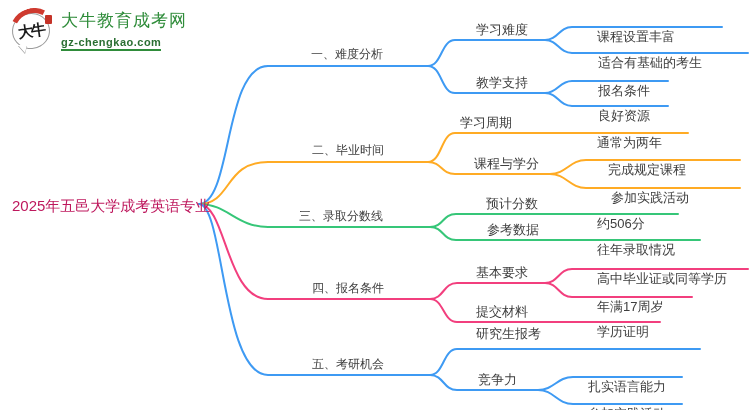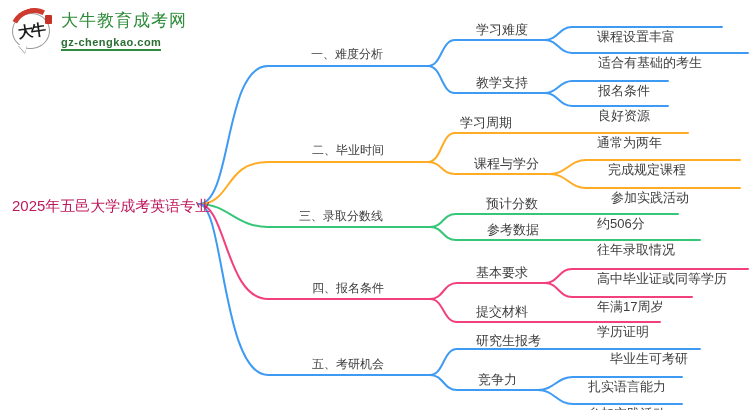--- a/index.html
+++ b/index.html
@@ -103,32 +103,31 @@
   <div class="n l1" style="left:312px;top:356px">五、考研机会</div>
 
   <div class="n l2" style="left:476px;top:22px">学习难度</div>
   <div class="n l2" style="left:476px;top:75px">教学支持</div>
   <div class="n l2" style="left:460px;top:115px">学习周期</div>
   <div class="n l2" style="left:474px;top:156px">课程与学分</div>
   <div class="n l2" style="left:486px;top:196px">预计分数</div>
   <div class="n l2" style="left:487px;top:222px">参考数据</div>
   <div class="n l2" style="left:476px;top:265px">基本要求</div>
   <div class="n l2" style="left:476px;top:304px">提交材料</div>
-  <div class="n l2" style="left:476px;top:333px">研究生报考</div>
+  <div class="n l2" style="left:476px;top:326px">研究生报考</div>
   <div class="n l2" style="left:478px;top:372px">竞争力</div>
 
   <div class="n l3" style="left:597px;top:9px">课程设置丰富</div>
   <div class="n l3" style="left:598px;top:35px">适合有基础的考生</div>
   <div class="n l3" style="left:598px;top:63px">报名条件</div>
   <div class="n l3" style="left:598px;top:88px">良好资源</div>
   <div class="n l3" style="left:597px;top:115px">通常为两年</div>
   <div class="n l3" style="left:608px;top:142px">完成规定课程</div>
   <div class="n l3" style="left:611px;top:170px">参加实践活动</div>
   <div class="n l3" style="left:597px;top:196px">约506分</div>
   <div class="n l3" style="left:597px;top:222px">往年录取情况</div>
   <div class="n l3" style="left:597px;top:251px">高中毕业证或同等学历</div>
   <div class="n l3" style="left:597px;top:279px">年满17周岁</div>
   <div class="n l3" style="left:597px;top:304px">学历证明</div>
-  <div class="n l3" style="left:610px;top:331px">毕业生可考研</div>
   <div class="n l3" style="left:588px;top:359px">扎实语言能力</div>
   <div class="n l3" style="left:588px;top:386px">参加实践活动</div>
 
 </div>
 
 </body></html>

